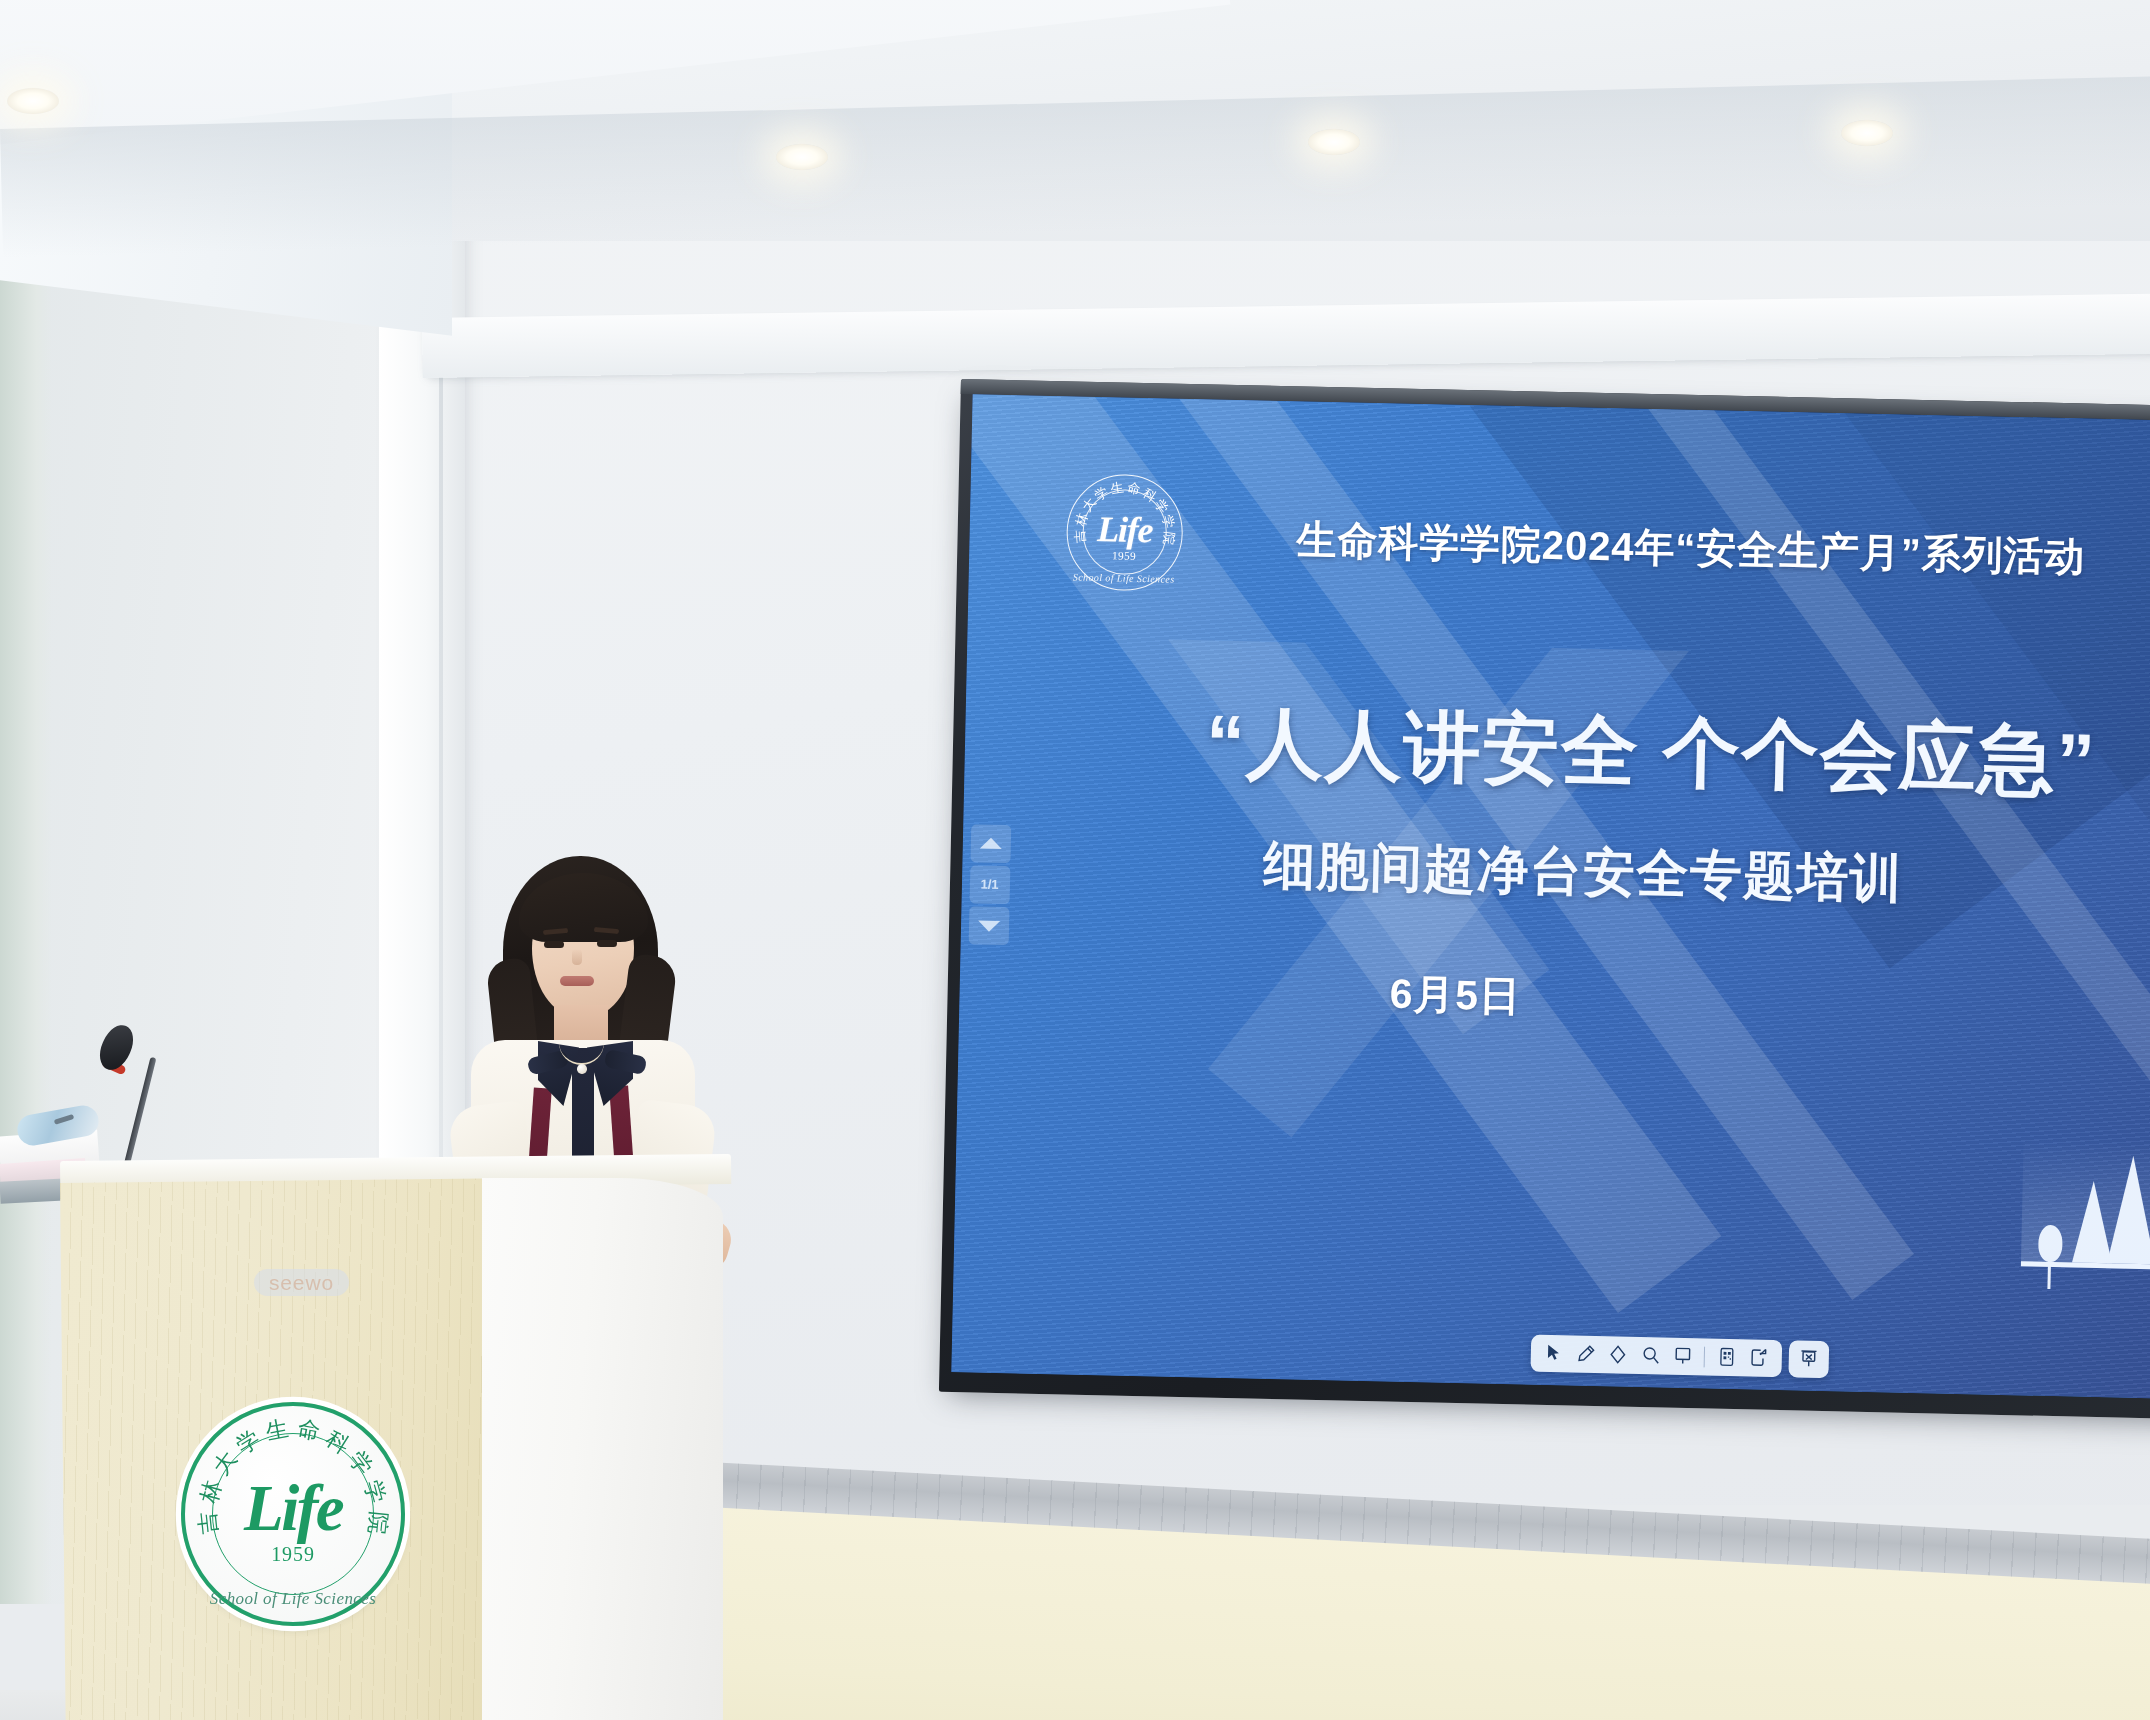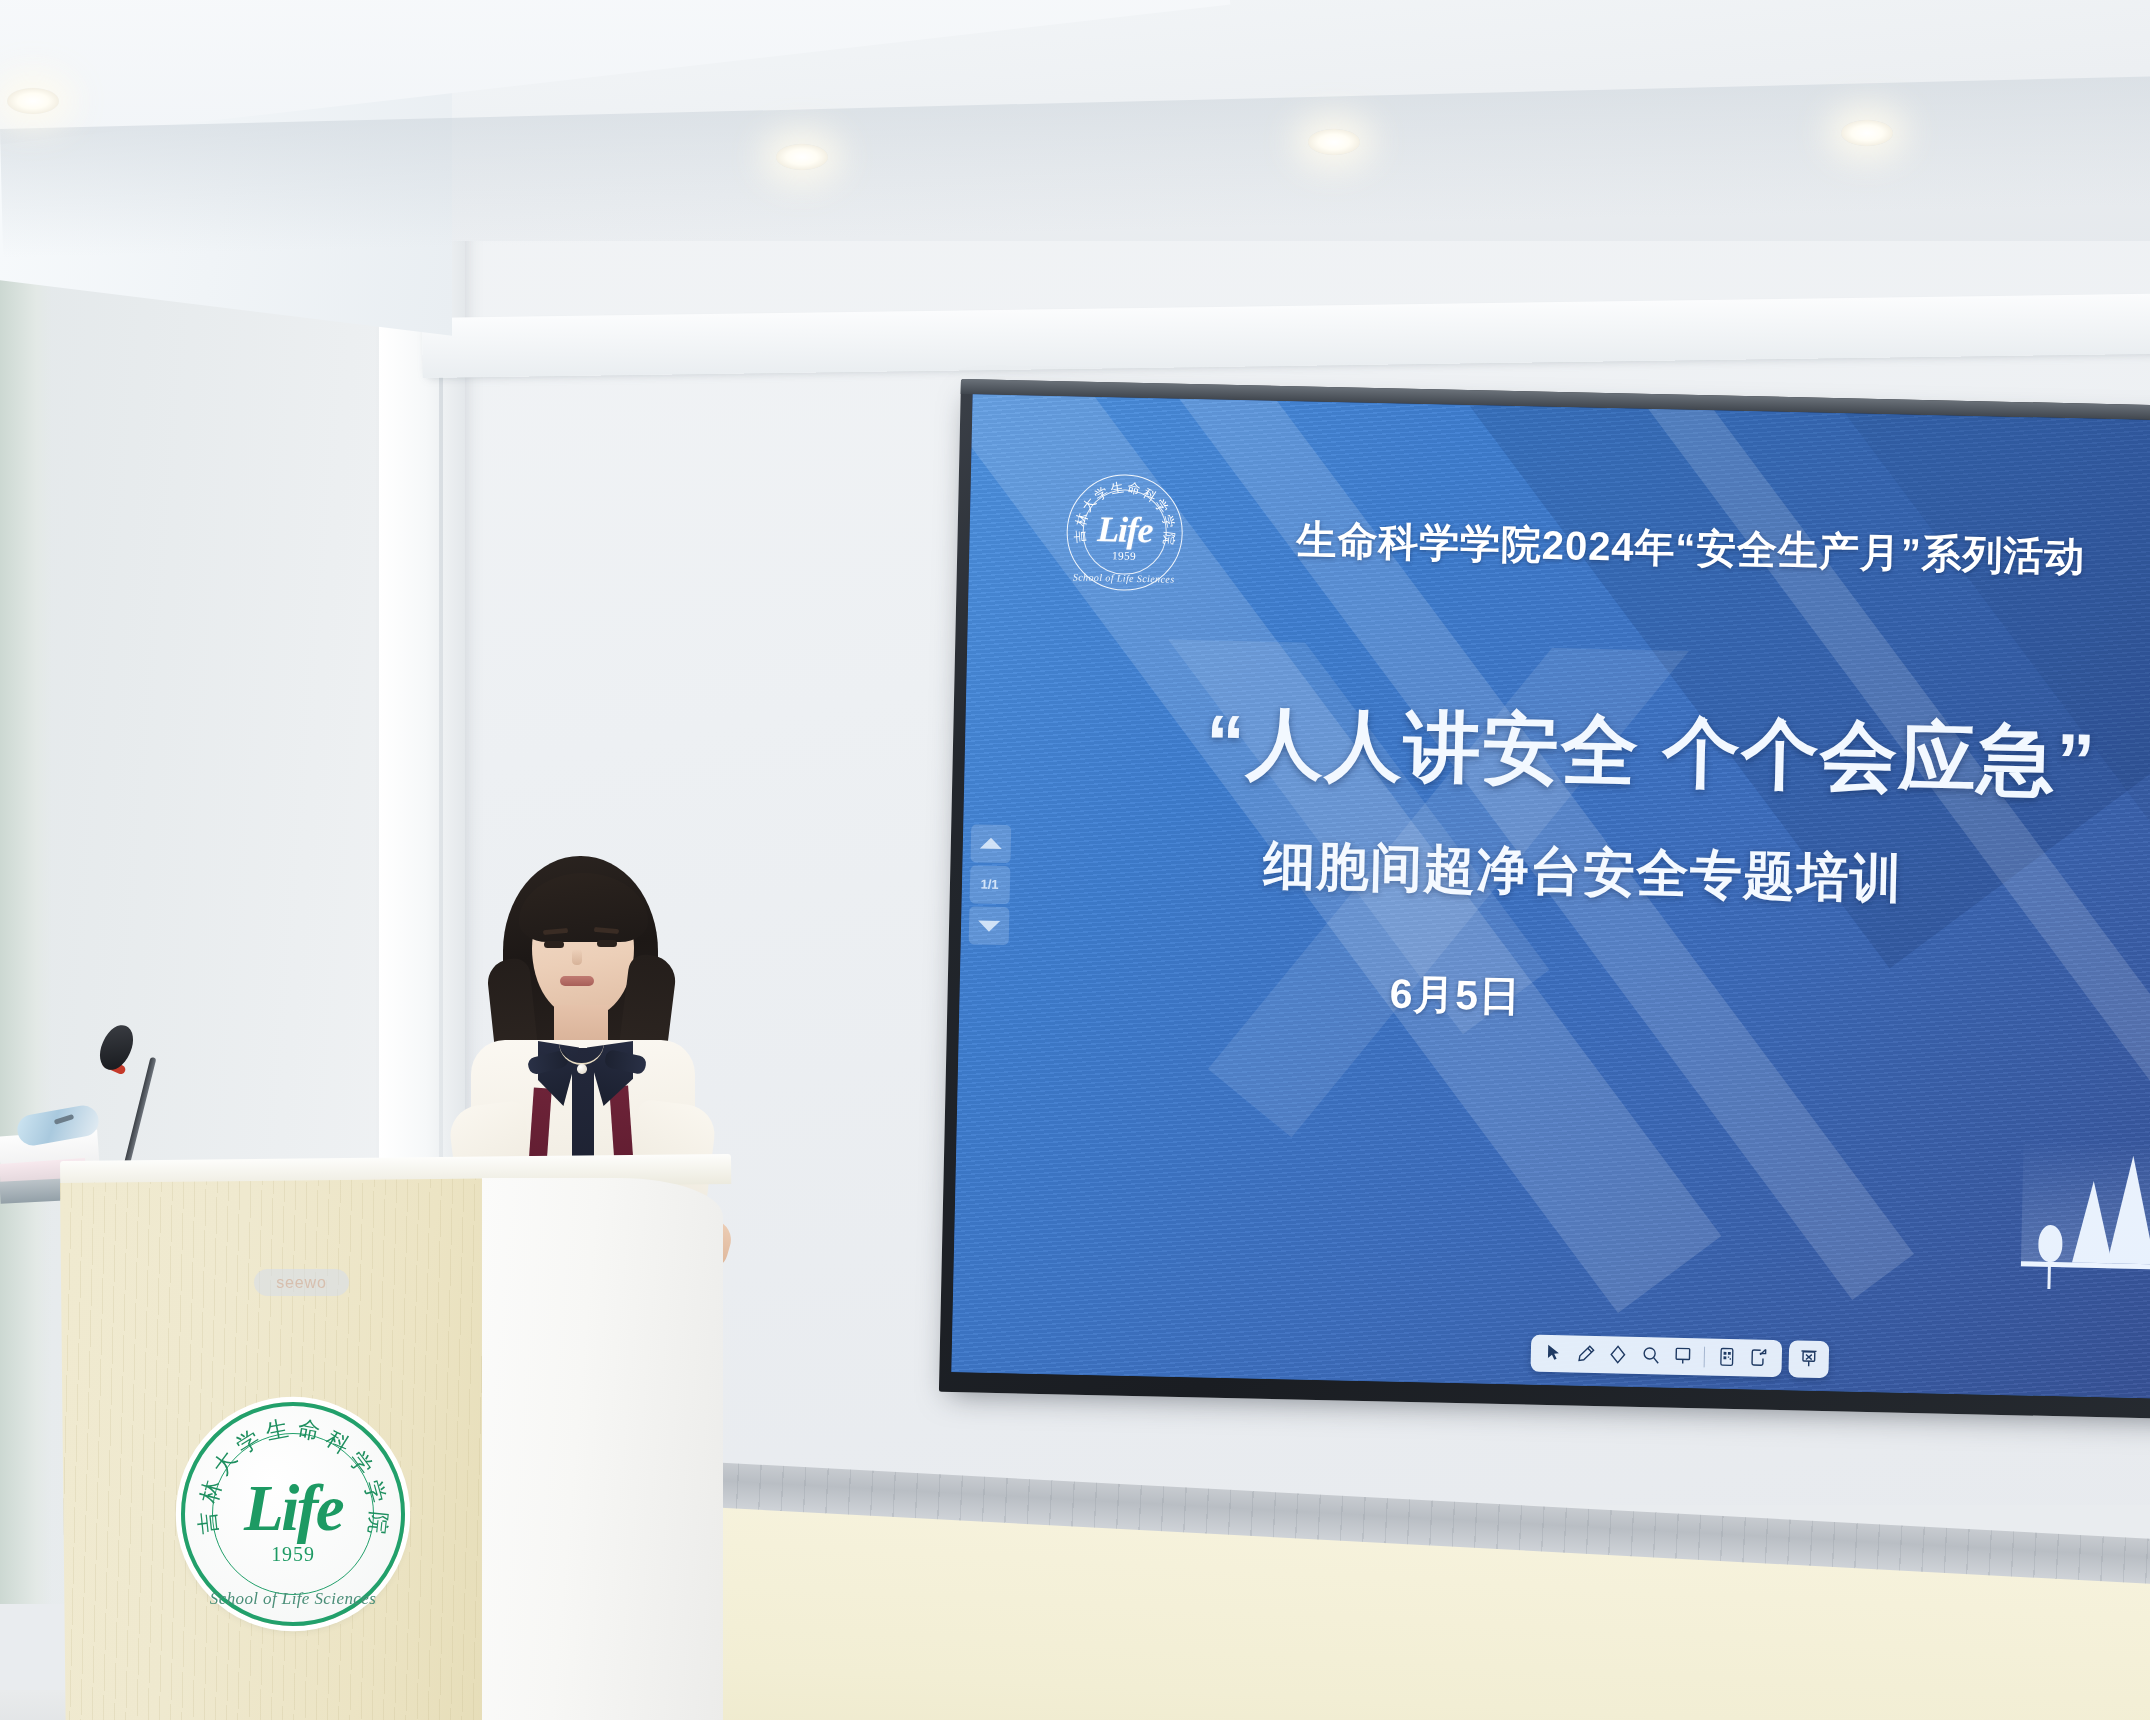--- a/index.html
+++ b/index.html
@@ -289,21 +289,21 @@
   }
   .podium-white{
     position:absolute;left:430px;top:17px;width:241px;height:559px;
     background:linear-gradient(95deg,#fbfbfa 0%,#f7f7f5 40%,#ececea 100%);
     border-radius:0 103px 0 0 / 0 39px 0 0;
   }
   .seewo-badge{
     position:absolute;left:202px;top:108px;width:95px;height:27px;
     border-radius:13.8px;background:rgba(214,221,235,.55);
     display:flex;align-items:center;justify-content:center;
-    color:#d7bfae;font-size:16px;letter-spacing:0.9px;
+    color:#d7bfae;font-size:21px;letter-spacing:0.9px;
   }
   .podium-emblem{
     position:absolute;left:129px;top:241px;width:224px;height:224px;
     border-radius:50%;
     background:radial-gradient(circle at 40% 35%,#ffffff,#f4f6f5);
     border:4.7px solid #22a06b;
     box-shadow:0 0 0 5.2px #ffffff, 0 4.3px 11.2px -5.2px rgba(60,80,70,.45);
     display:flex;align-items:center;justify-content:center;
   }
   .podium-emblem .ring2{

